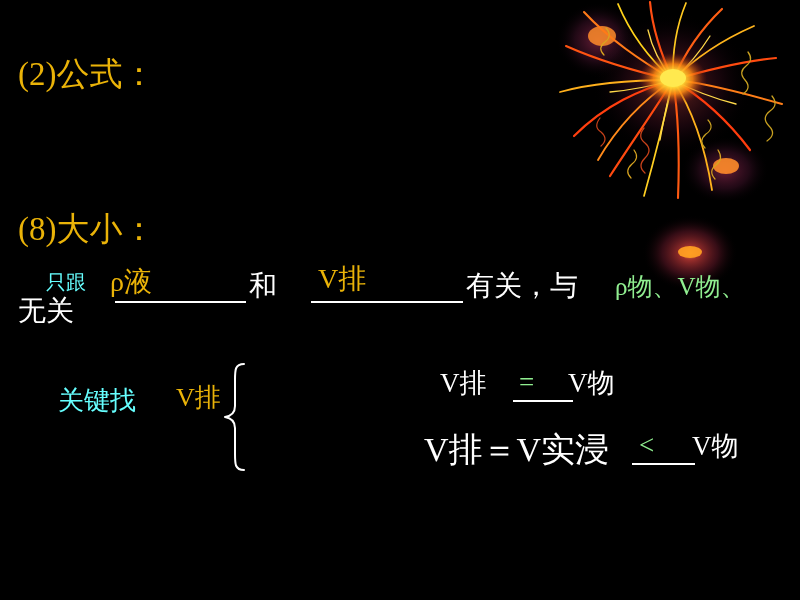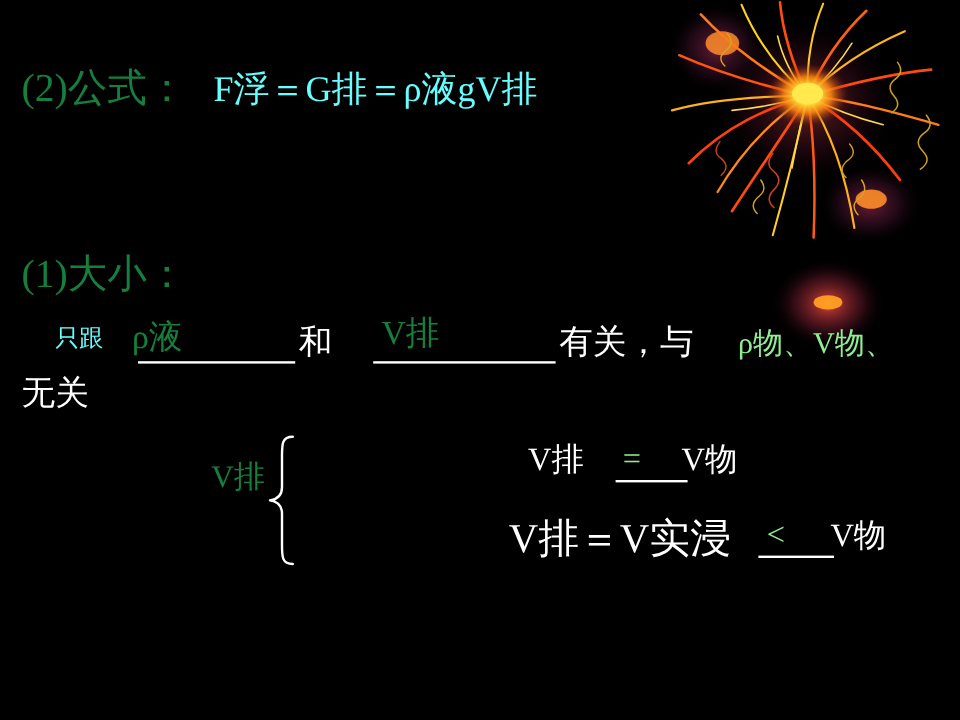--- a/index.html
+++ b/index.html
@@ -35,37 +35,37 @@
     overflow: hidden;
     pointer-events: none;
   }
 
   
   .line {
     position: absolute;
     white-space: nowrap;
     line-height: 1;
   }
-  .yellow   { color: #15803d; }
+  .yellow   { color: #eab308; }
   .cyan     { color: #66ffff; }
   .white    { color: #ffffff; }
   .green    { color: #90ee90; }
 
   .t-formula-label { left: 18px;  top: 58px;  font-size: 33px; }
   .t-formula-body  { left: 178px; top: 60px;  font-size: 30px; }
 
   .t-size-label    { left: 18px;  top: 213px; font-size: 33px; }
 
   .t-only-dep      { left: 46px;  top: 272px; font-size: 20px; }
   .t-blank1-ans    { left: 110px; top: 268px; font-size: 28px; }
   .t-and           { left: 249px; top: 272px; font-size: 28px; }
   .t-blank2-ans    { left: 318px; top: 265px; font-size: 28px; }
   .t-relate        { left: 466px; top: 272px; font-size: 28px; }
   .t-indep-items   { left: 615px; top: 274px; font-size: 25px; }
-  .t-irrelevant    { left: 18px;  top: 315px; font-size: 28px; }
+  .t-irrelevant    { left: 18px;  top: 297px; font-size: 28px; }
 
   .t-key           { left: 58px;  top: 388px; font-size: 26px; }
   .t-key-v         { left: 176px; top: 385px; font-size: 26px; }
 
   .t-case1-label   { left: 246px; top: 368px; font-size: 27px; }
   .t-case1-expr    { left: 440px; top: 370px; font-size: 27px; }
   .t-case1-sign    { left: 519px; top: 369px; font-size: 27px; }
   .t-case1-rhs     { left: 568px; top: 370px; font-size: 27px; }
 
   .t-case2-label   { left: 246px; top: 432px; font-size: 27px; }
@@ -178,40 +178,40 @@
           <stop offset="100%" stop-color="#000000" stop-opacity="0"></stop>
         </radialGradient>
       </defs>
       <ellipse cx="90" cy="55" rx="48" ry="38" fill="url(#glow2)"></ellipse>
       <ellipse cx="90" cy="54" rx="12" ry="6" fill="#ff9e22" opacity="0.95"></ellipse>
     </svg>
   </div>
 
   <div class="line t-formula-label yellow">(2)公式：</div>
 
-  <div class="line t-formula-body cyan">F浮＝G排＝ρ液gV排</div>
-
-  <div class="line t-size-label yellow">(1)大小：</div>
+
+  <div class="line t-size-label yellow">(8)大小：</div>
 
   <div class="line t-only-dep cyan">只跟</div>
 
   <div class="blank-rule u-blank1"></div>
   <div class="line t-blank1-ans yellow">ρ液</div>
 
   <div class="line t-and white">和</div>
 
   <div class="blank-rule u-blank2"></div>
   <div class="line t-blank2-ans yellow">V排</div>
 
   <div class="line t-indep-items green">ρ物、V物、</div>
 
   <div class="line t-relate white">有关，与</div>
 
   <div class="line t-irrelevant white">无关</div>
 
+  <div class="line t-key cyan">关键找</div>
 
   <div class="line t-key-v yellow">V排</div>
 
   <div id="brace">
     <svg width="26" height="110" viewBox="0 0 26 110" xmlns="http://www.w3.org/2000/svg">
       <path d="M22,2 C13,2 13,8 13,18 L13,44 C13,51 9,54 3,55 C9,56 13,59 13,66 L13,92 C13,102 13,108 22,108" fill="none" stroke="#ffffff" stroke-width="2" stroke-linecap="round" stroke-linejoin="round"></path>
     </svg>
   </div>
 
   <div class="line t-case1-expr white">V排</div>

